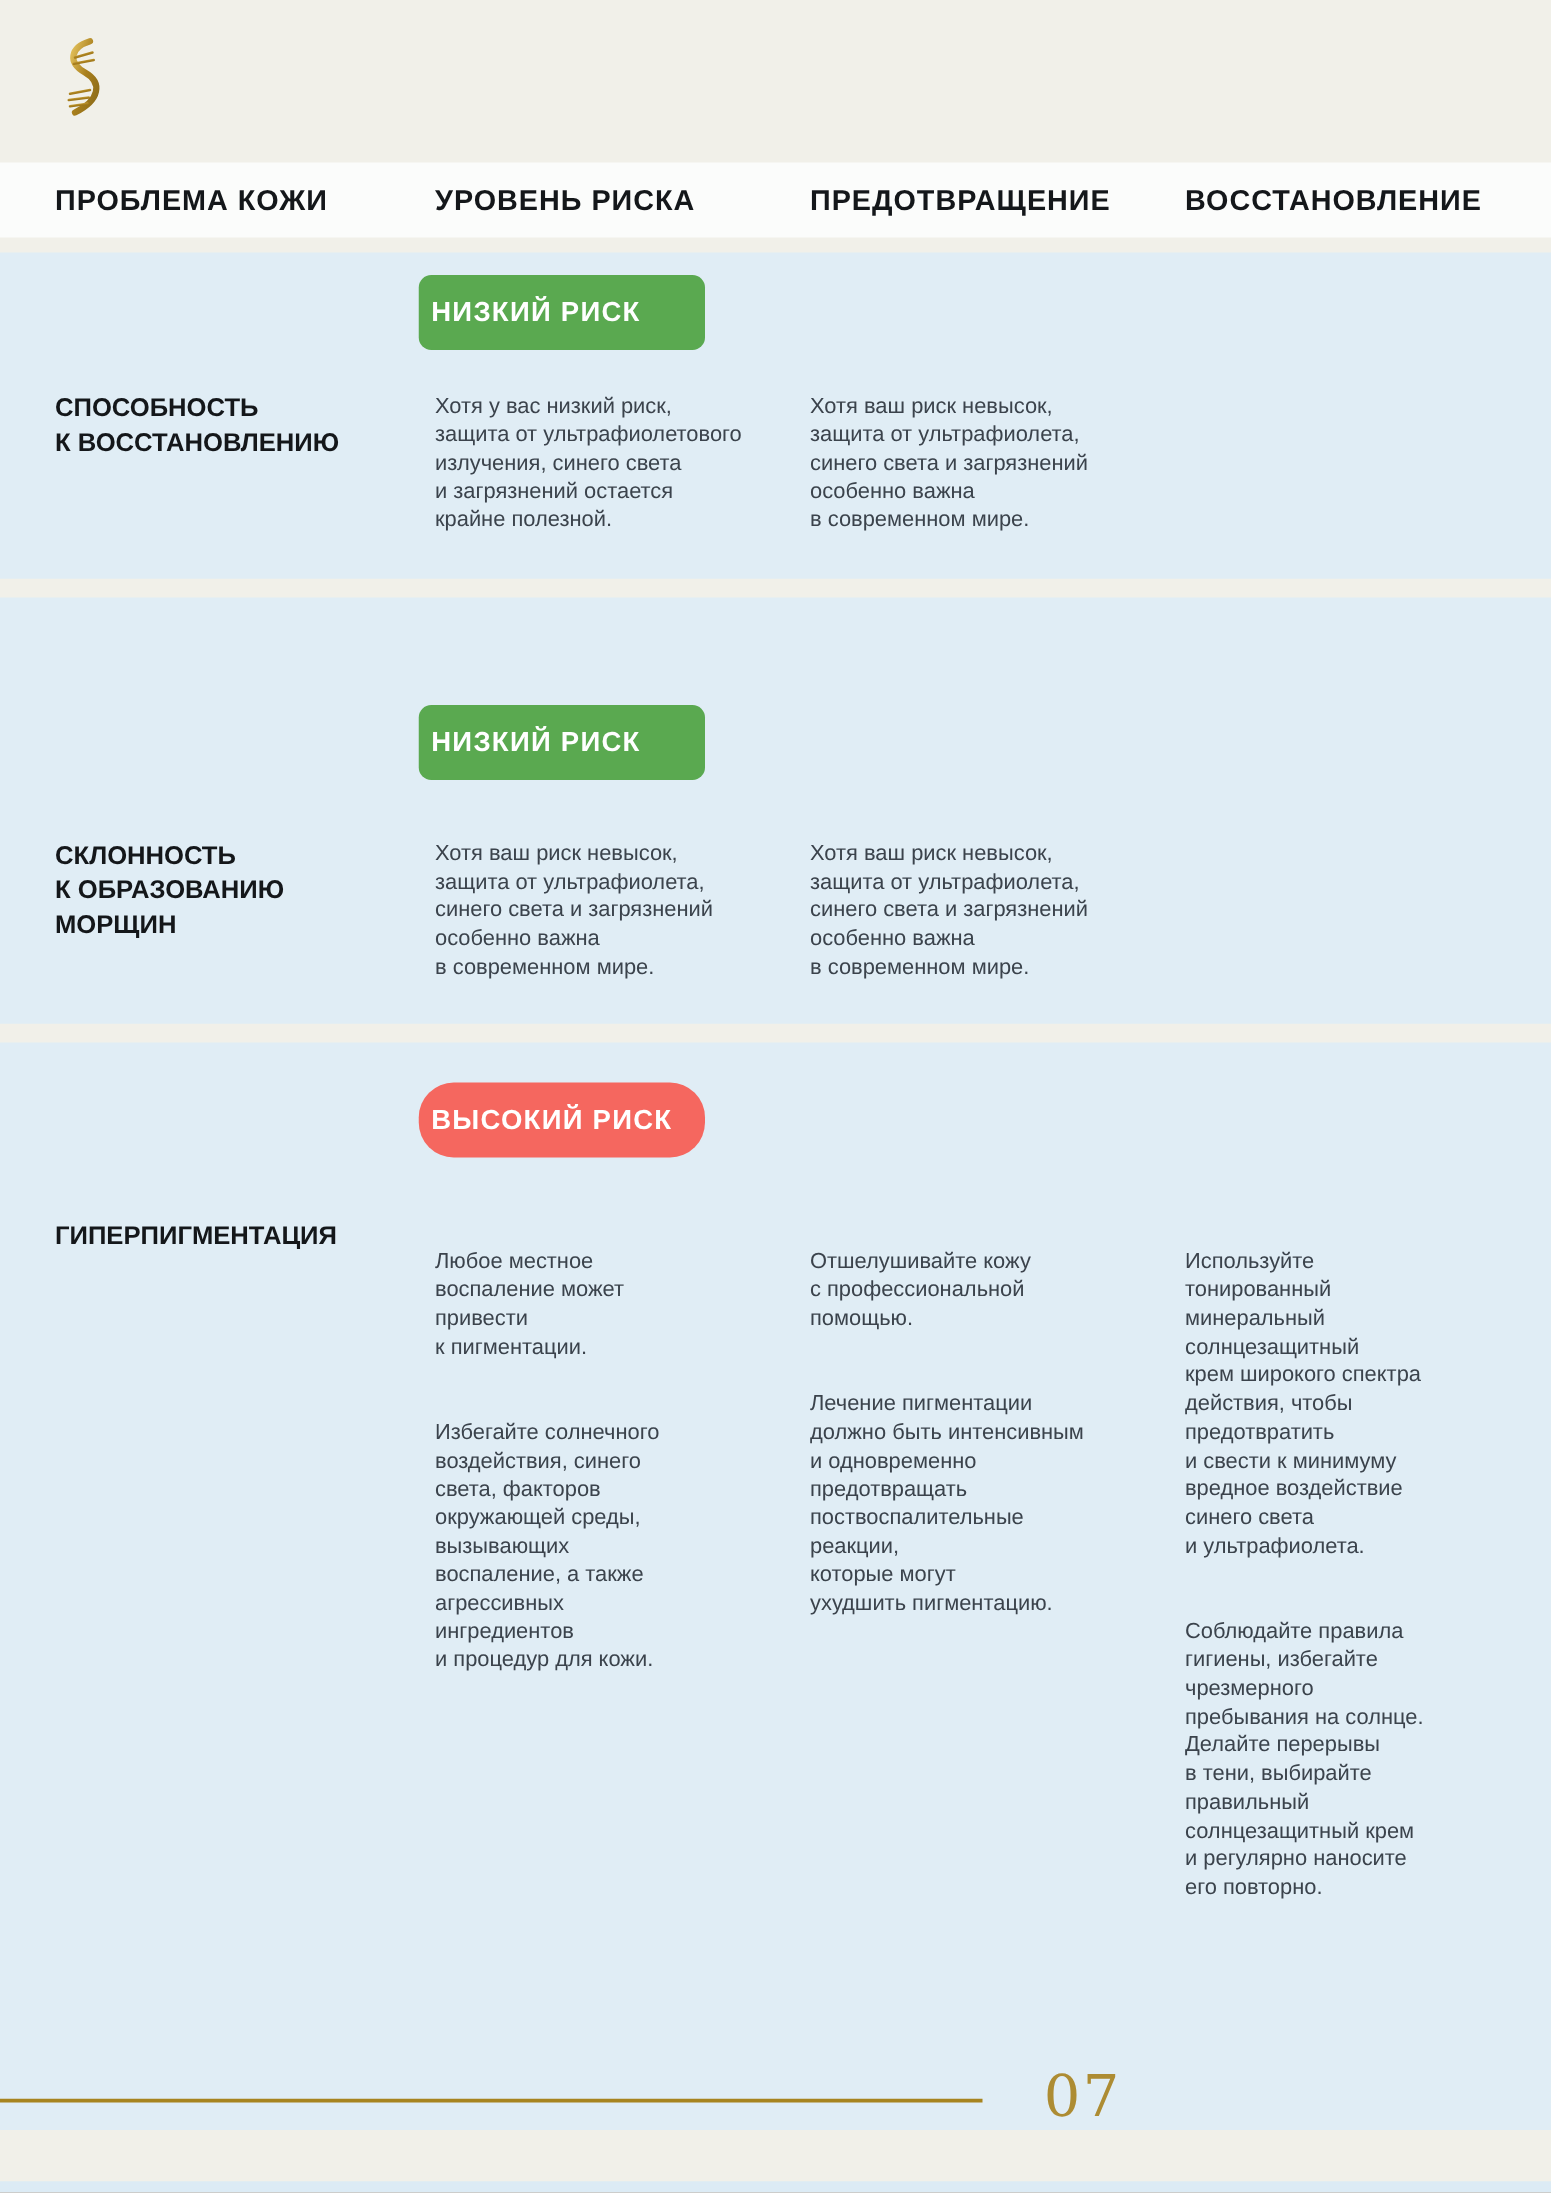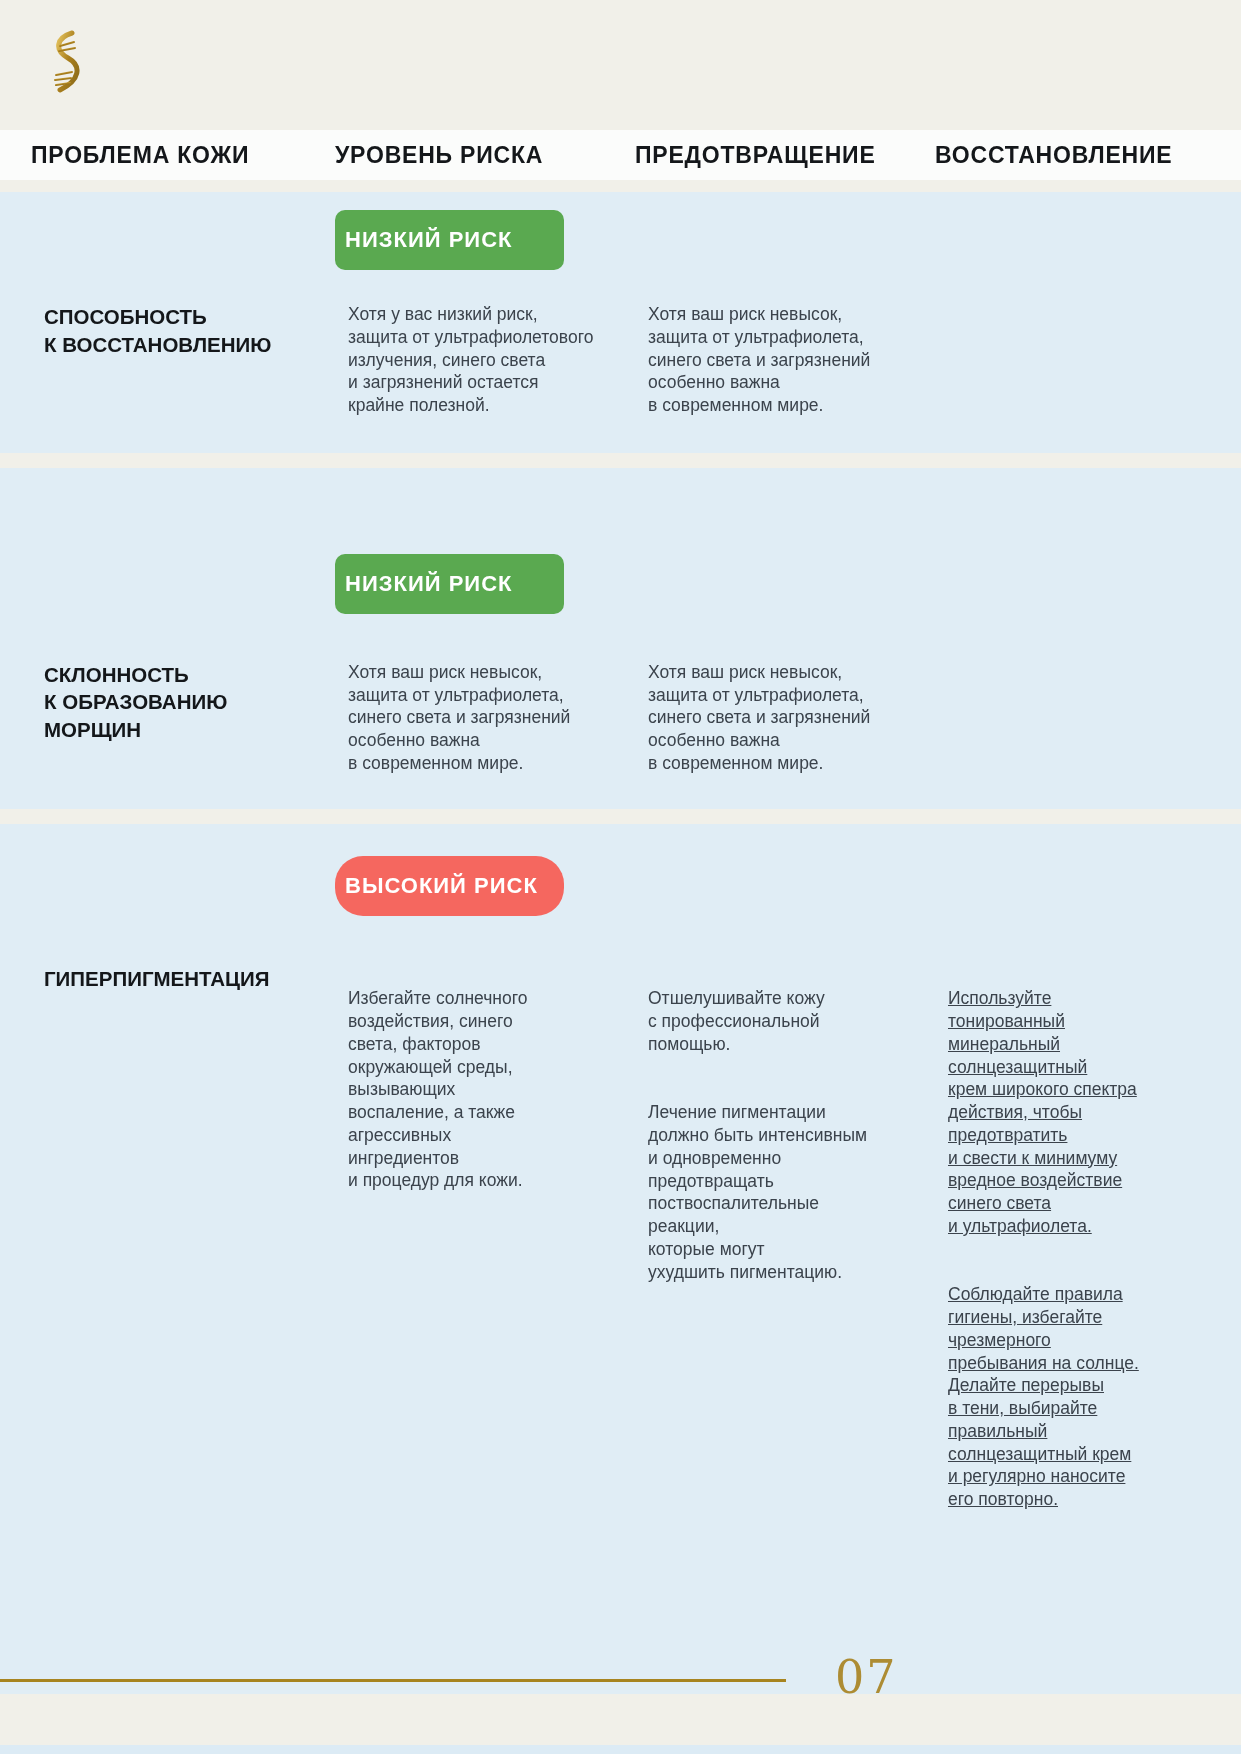--- a/index.html
+++ b/index.html
@@ -11,23 +11,23 @@
   body{background:#888;font-family:"Liberation Sans",sans-serif;}
   .page{
     width:1241px;height:1754px;position:relative;margin:0 auto;
     background:var(--page-bg);overflow:hidden;
   }
   
   .top-band{height:130px;position:relative;}
   .logo{position:absolute;left:48px;top:30px;}
   
   .thead{
-    height:50px;background:var(--header-bg);
+    height:60px;background:var(--header-bg);
     display:grid;grid-template-columns:304px 300px 300px 1fr;
-    align-items:center;padding-left:31px;
+    align-items:center;padding-left:44px;
   }
   .hcell{font-weight:bold;font-size:23px;letter-spacing:.8px;color:var(--title-text);}
   
   .block{
     display:grid;grid-template-columns:304px 300px 300px 1fr;
     padding-left:44px;background:var(--section-bg);
   }
   .badge-wrap{grid-column:2;grid-row:1;}
   .badge{
     display:inline-block;min-width:229px;box-sizing:border-box;text-align:left;
@@ -39,21 +39,21 @@
   .problem{
     grid-column:1;grid-row:2;margin:0;
     font-size:20.5px;font-weight:bold;line-height:1.35;
     color:var(--title-text);white-space:pre-line;
   }
   .cell{font-size:17.5px;line-height:1.3;color:var(--body-text);white-space:pre-line;}
   .cell p{margin:0 0 23px 0;white-space:pre-line;}
   .cell p:last-child{margin-bottom:0;}
   .c2{grid-column:2;grid-row:2;}
   .c3{grid-column:3;grid-row:2;}
-  .c4{grid-column:4;grid-row:2;padding-right:44px;text-decoration:underline;}
+  .c4{grid-column:4;grid-row:2;padding-right:44px;}
   .s1{margin-top:12px;padding-top:18px;padding-bottom:36px;}
   .s1 .badge-wrap{margin-bottom:33px;}
   .s2{margin-top:15px;padding-top:86px;padding-bottom:34px;}
   .s2 .badge-wrap{margin-bottom:47px;}
   .s3{margin-top:15px;padding-top:32px;padding-bottom:160px;}
   .s3 .badge-wrap{margin-bottom:49px;}
   
   .gold-line{position:absolute;left:0;top:1679px;width:786px;height:3px;background:var(--gold);}
   .page-number{
     position:absolute;left:835px;top:1650px;
@@ -134,20 +134,24 @@
 в современном мире.</div>
     <div class="cell c4"></div>
   </section>
 
   <section class="block s3">
     <div class="badge-wrap">
       <span class="badge high">ВЫСОКИЙ РИСК</span>
     </div>
     <h3 class="problem">ГИПЕРПИГМЕНТАЦИЯ</h3>
     <div class="cell c2">
+      <p>Любое местное
+воспаление может
+привести
+к пигментации.</p>
       <p>Избегайте солнечного
 воздействия, синего
 света, факторов
 окружающей среды,
 вызывающих
 воспаление, а также
 агрессивных
 ингредиентов
 и процедур для кожи.</p>
     </div>

